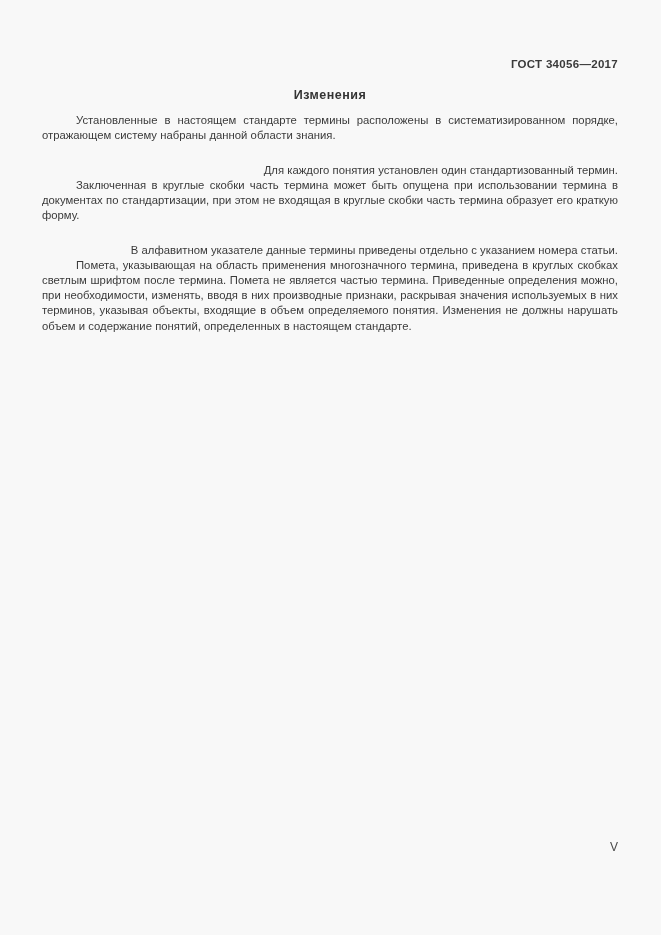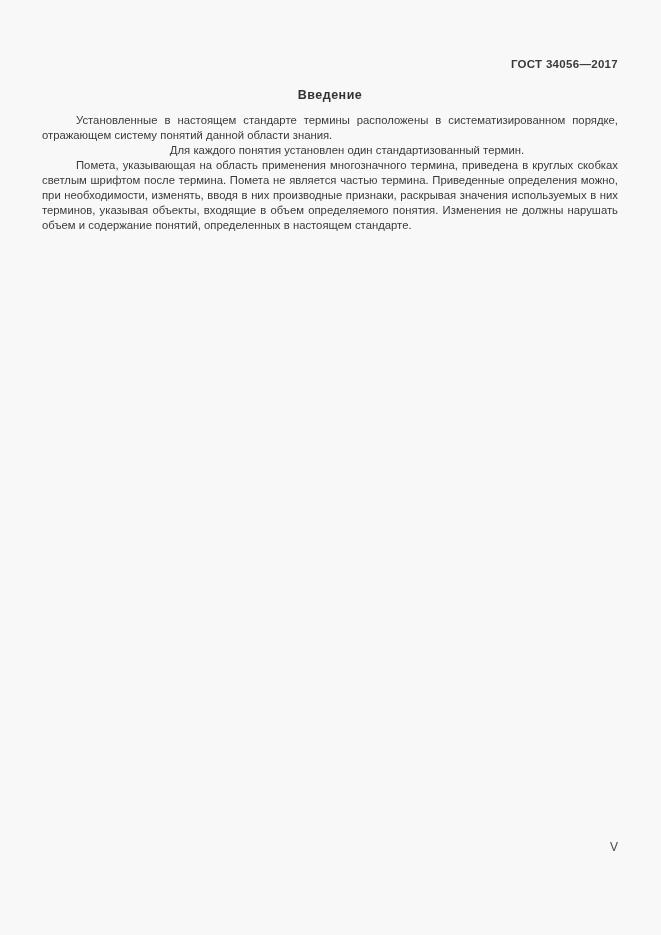--- a/index.html
+++ b/index.html
@@ -54,42 +54,45 @@
     padding: 0;
     font-size: 11.3px;
     line-height: 15.05px;
     text-align: justify;
     text-indent: 34px;
     color: #3a3a3a;
     hyphens: manual;
     word-spacing: 0.1px;
   }
   .para.last-short {
-    text-align: center;
+    text-align: right;
+    margin-top: 20px;
   }
   .folio {
     position: absolute;
     top: 840px;
     left: 42px;
     width: 576px;
     text-align: right;
     font-size: 12px;
     color: #4a4a4a;
   }
 </style>
 </head>
 <body>
 
 <div class="page">
 
   <div class="running-head">ГОСТ 34056—2017</div>
 
-  <div class="doc-title">Введение</div>
+  <div class="doc-title">Изменения</div>
 
   <div class="body-text">
-    <p class="para">Установленные в настоящем стандарте термины расположены в систематизированном порядке, отражающем систему понятий данной области знания.</p>
+    <p class="para">Установленные в настоящем стандарте термины расположены в систематизированном порядке, отражающем систему набраны данной области знания.</p>
     <p class="para last-short">Для каждого понятия установлен один стандартизованный термин.</p>
+    <p class="para">Заключенная в круглые скобки часть термина может быть опущена при использовании термина в документах по стандартизации, при этом не входящая в круглые скобки часть термина образует его краткую форму.</p>
+    <p class="para last-short">В алфавитном указателе данные термины приведены отдельно с указанием номера статьи.</p>
     <p class="para">Помета, указывающая на область применения многозначного термина, приведена в круглых скобках светлым шрифтом после термина. Помета не является частью термина. Приведенные определения можно, при необходимости, изменять, вводя в них производные признаки, раскрывая значения используемых в них терминов, указывая объекты, входящие в объем определяемого понятия. Изменения не должны нарушать объем и содержание понятий, определенных в настоящем стандарте.</p>
   </div>
 
   <div class="folio">V</div>
 
 </div>
 
 </body></html>

